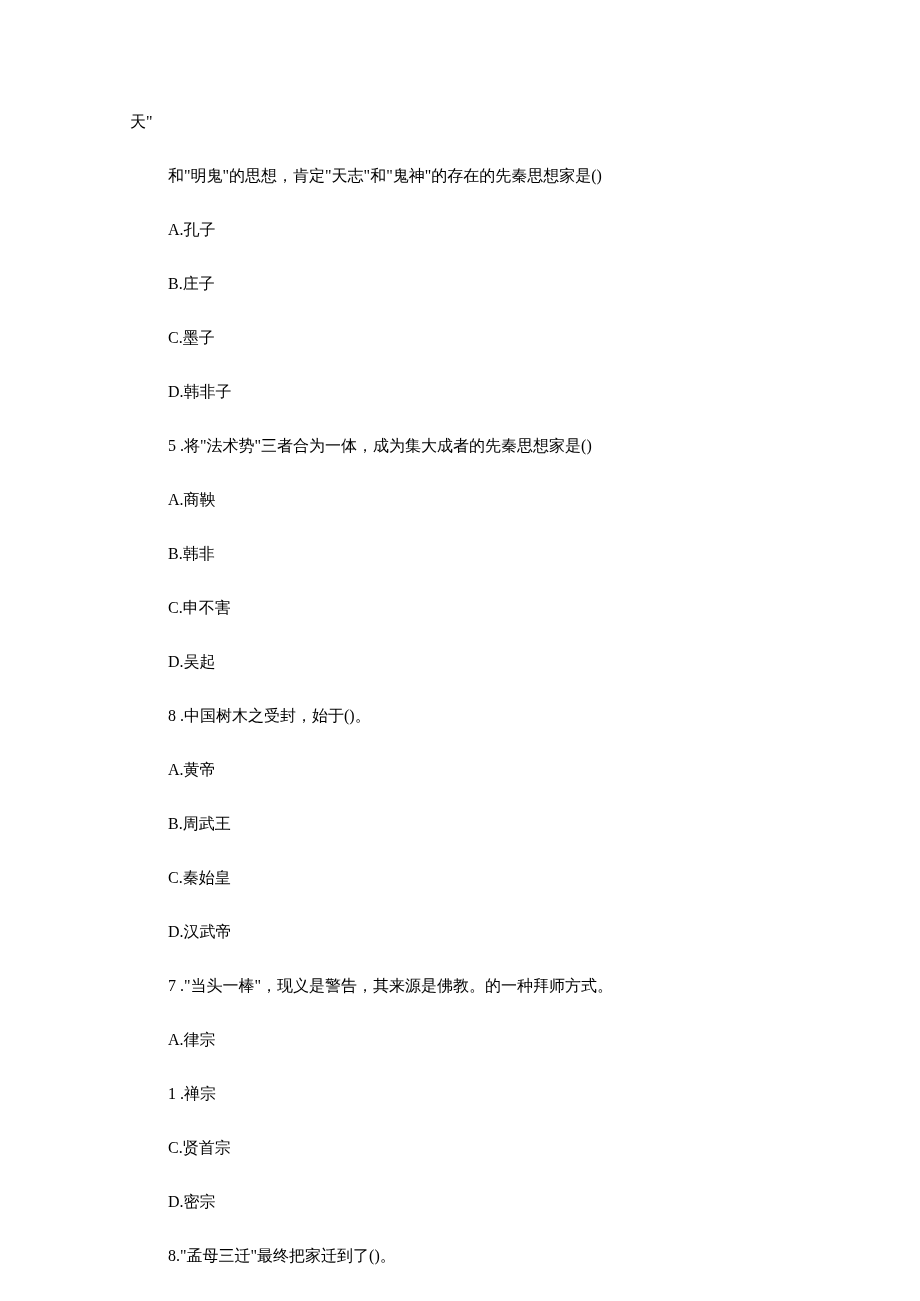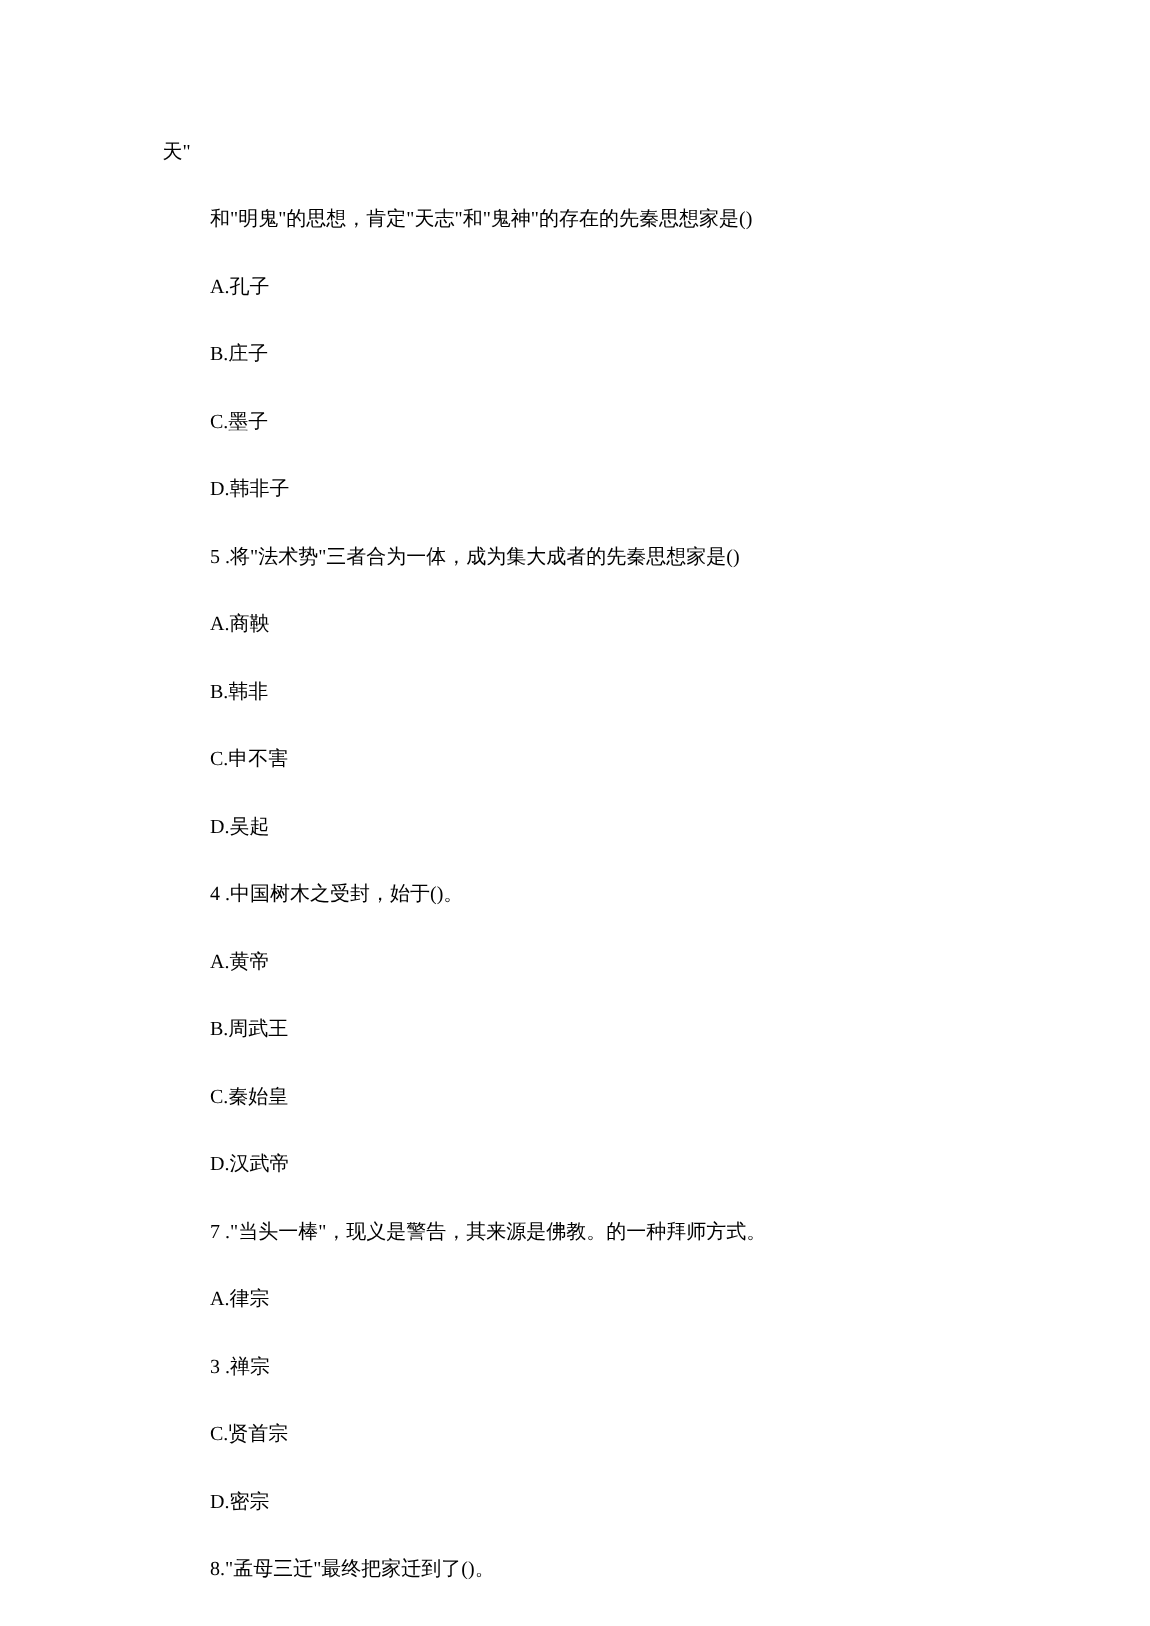--- a/index.html
+++ b/index.html
@@ -39,25 +39,25 @@
 <div class="line-indent">B.庄子</div>
 <div class="line-indent">C.墨子</div>
 <div class="line-indent">D.韩非子</div>
 
 <div class="line-indent">5  .将"法术势"三者合为一体，成为集大成者的先秦思想家是()</div>
 <div class="line-indent">A.商鞅</div>
 <div class="line-indent">B.韩非</div>
 <div class="line-indent">C.申不害</div>
 <div class="line-indent">D.吴起</div>
 
-<div class="line-indent">4  .中国树木之受封，始于()。</div>
+<div class="line-indent">8  .中国树木之受封，始于()。</div>
 <div class="line-indent">A.黄帝</div>
 <div class="line-indent">B.周武王</div>
 <div class="line-indent">C.秦始皇</div>
 <div class="line-indent">D.汉武帝</div>
 
 <div class="line-indent">7  ."当头一棒"，现义是警告，其来源是佛教。的一种拜师方式。</div>
 <div class="line-indent">A.律宗</div>
-<div class="line-indent">3  .禅宗</div>
+<div class="line-indent">1  .禅宗</div>
 <div class="line-indent">C.贤首宗</div>
 <div class="line-indent">D.密宗</div>
 
 <div class="line-indent">8."孟母三迁"最终把家迁到了()。</div>
 
 </body></html>

